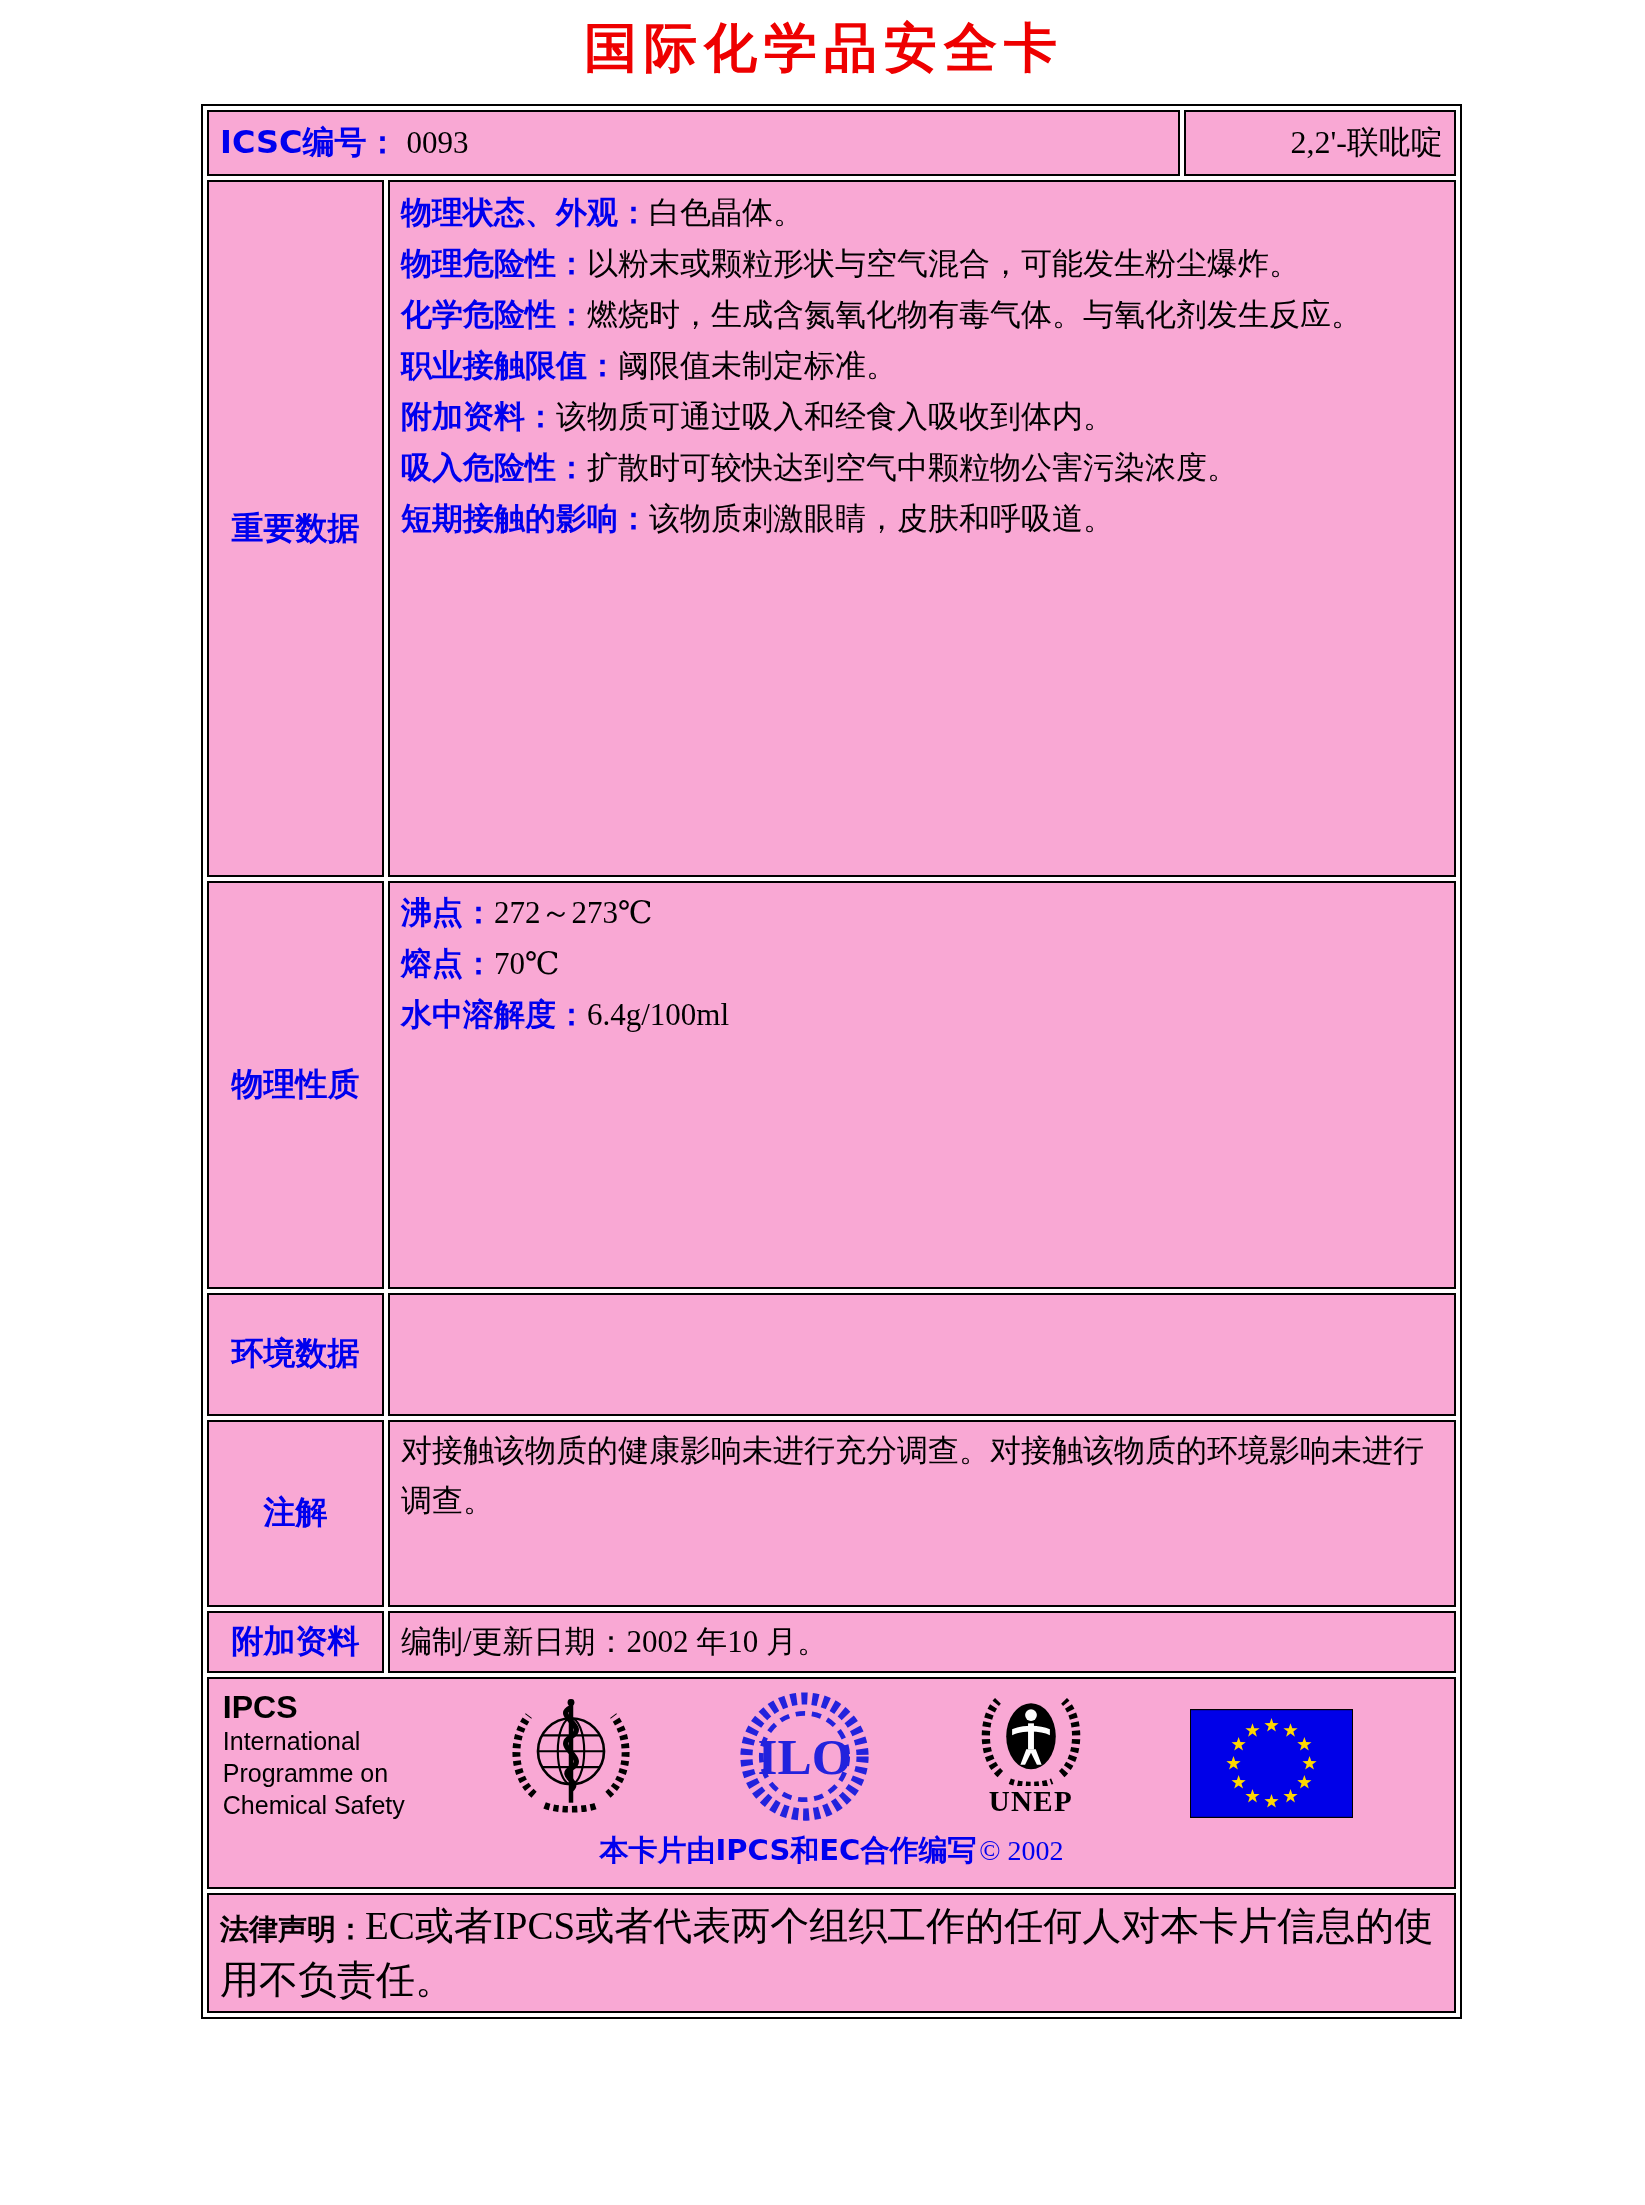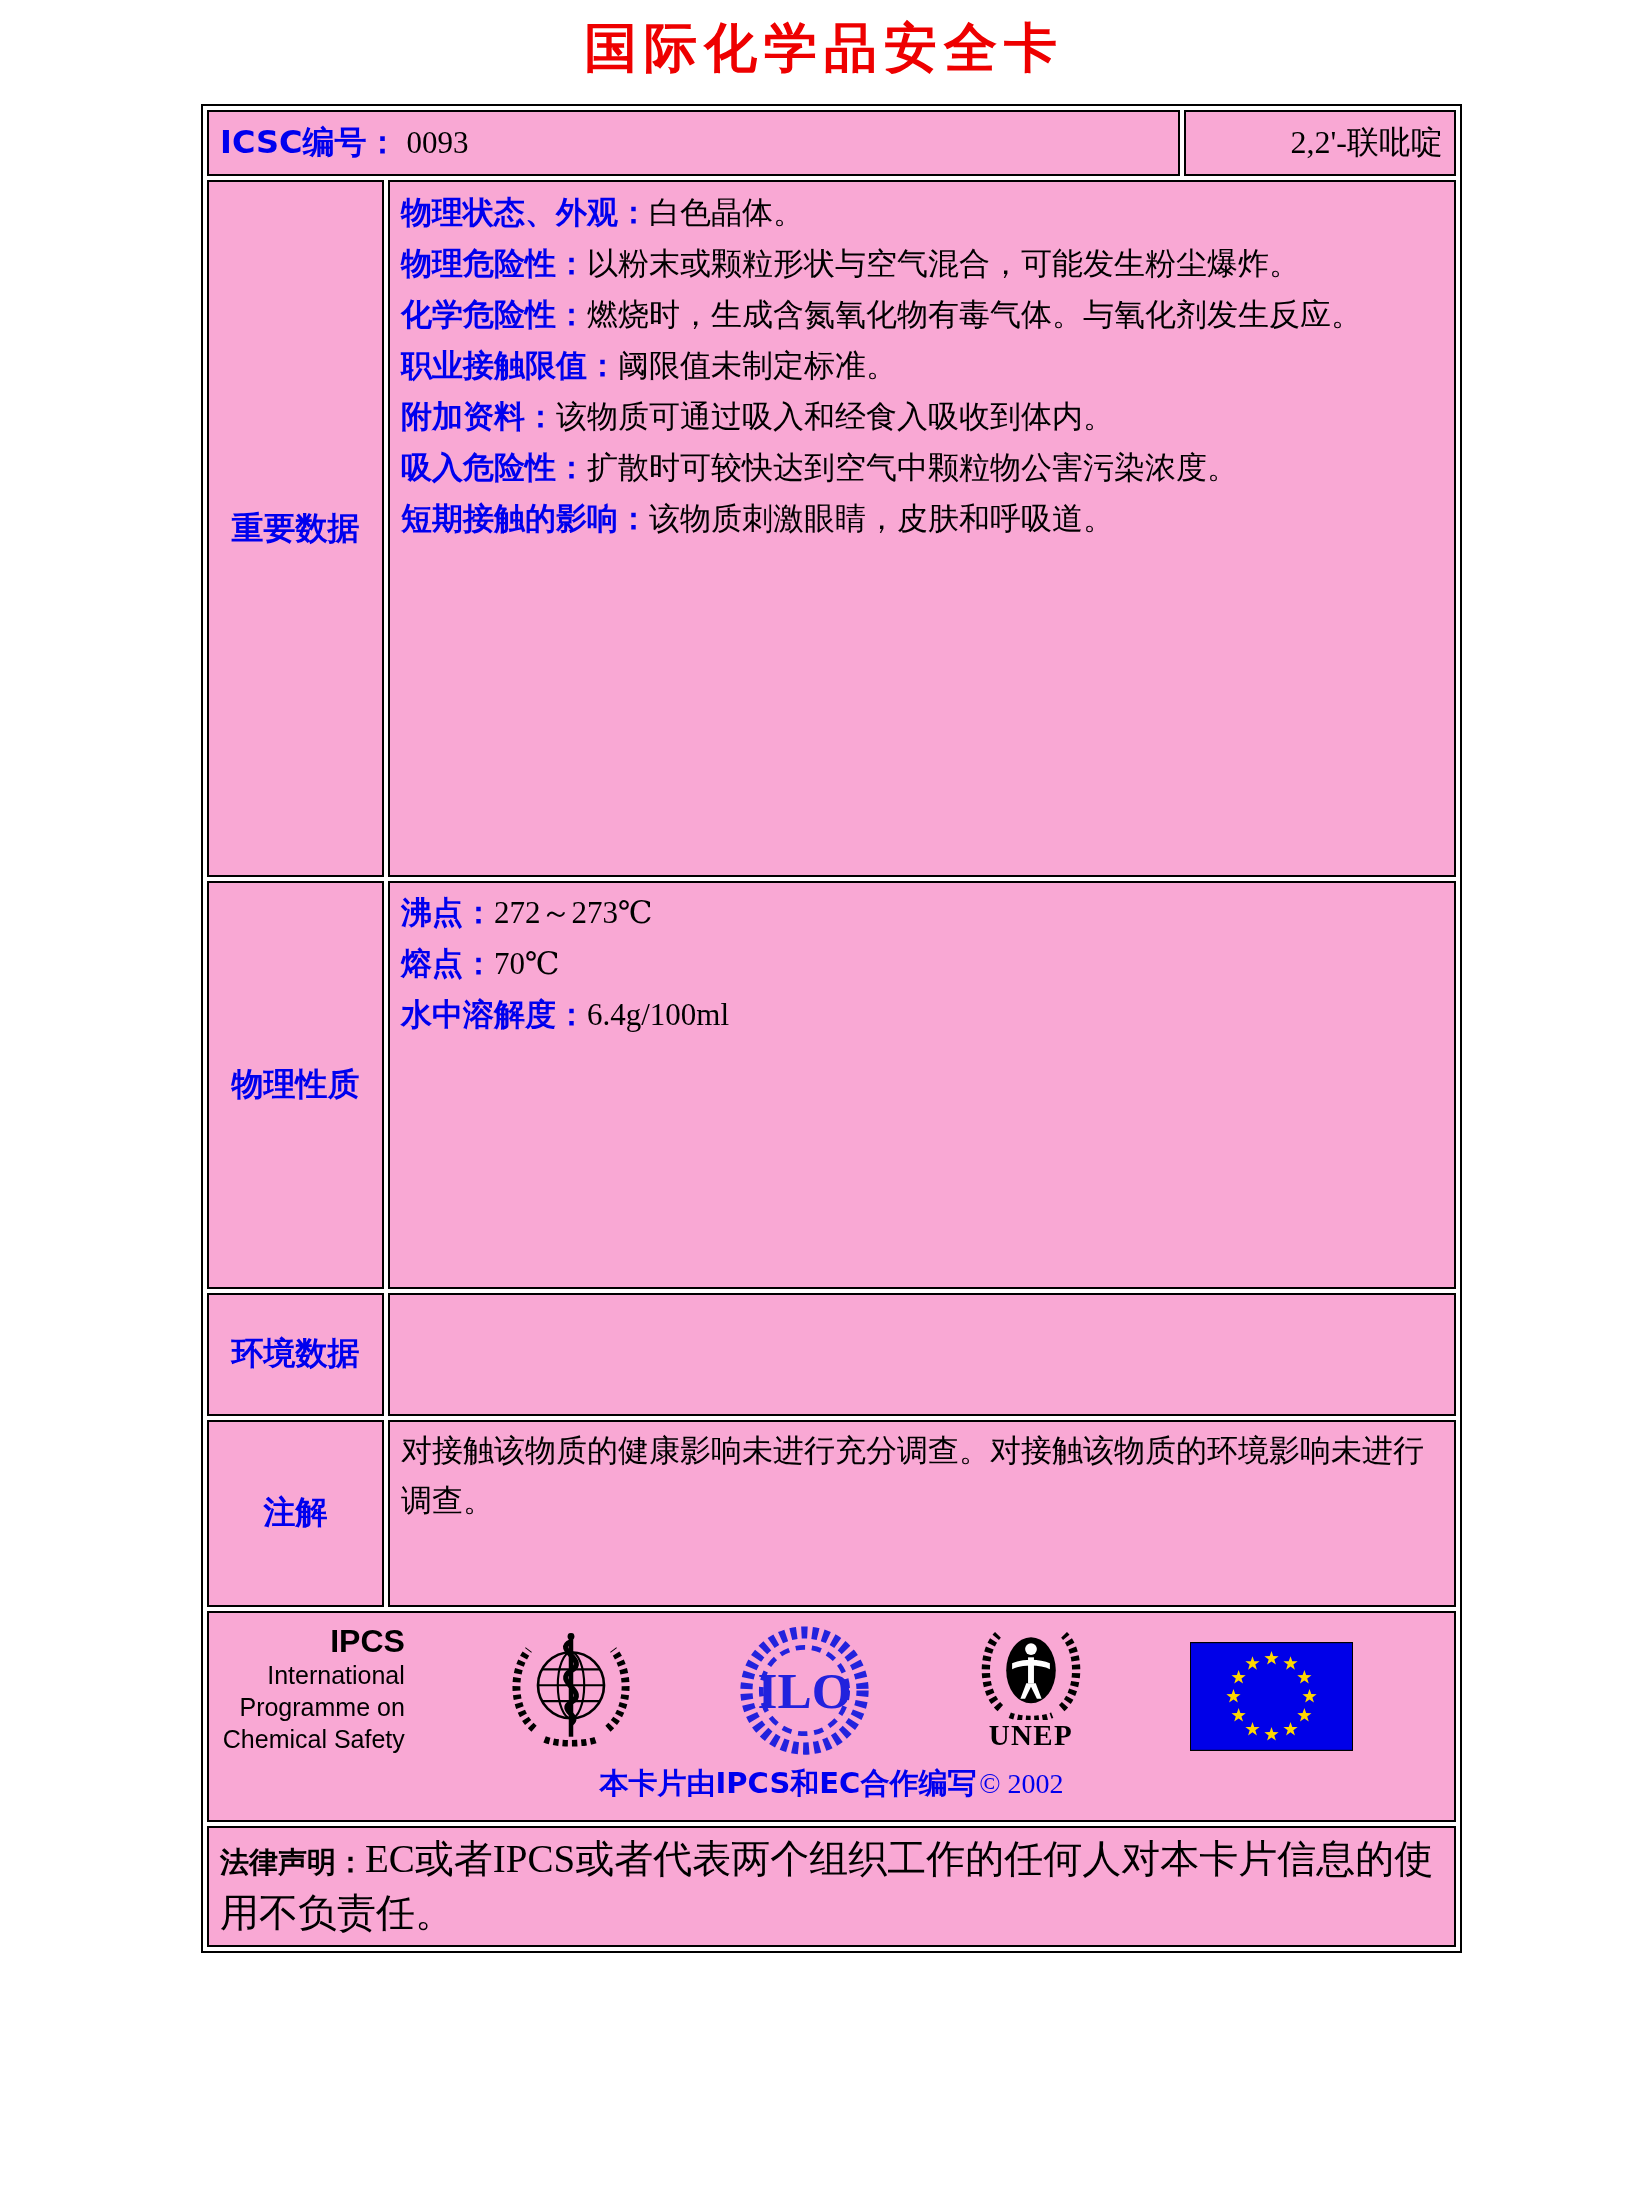--- a/index.html
+++ b/index.html
@@ -14,21 +14,21 @@
   .blue{color:#0000ee;font-family:"DejaVu Sans","Liberation Sans",sans-serif;font-weight:bold;}
   .sec-label-text{color:#0000ee;font-family:"DejaVu Sans","Liberation Sans",sans-serif;font-weight:bold;font-size:32px;}
   .line{font-size:31px;line-height:50px;white-space:normal;}
   .fld{color:#0000ee;font-family:"DejaVu Sans","Liberation Sans",sans-serif;font-weight:bold;font-size:31px;}
   .val{color:#000;font-family:"Liberation Serif","DejaVu Serif",serif;font-size:31px;}
   .hdr-left{font-size:32px;vertical-align:middle;}
   .hdr-right{font-size:32px;vertical-align:middle;text-align:right;font-family:"Liberation Serif",serif;}
   .note-text{font-size:31px;line-height:50px;font-family:Liberation Sans, sans-serif;}
   
   .logo-row{display:flex;align-items:flex-start;justify-content:space-between;padding:5.6px 90px 0 2.8px;}
-  .ipcs-block{font-family:"Liberation Sans","DejaVu Sans",sans-serif;text-align:right;}
+  .ipcs-block{font-family:"Liberation Sans","DejaVu Sans",sans-serif;}
   .ipcs-acronym{font-weight:bold;font-size:32px;line-height:36px;}
   .ipcs-line{font-size:25px;line-height:32px;}
   .logo{display:block;}
   .unep-wrap{text-align:center;}
   .unep-text{font-family:"Liberation Serif",serif;font-weight:bold;font-size:29px;line-height:31px;letter-spacing:1.4px;}
   .credit-line{text-align:center;margin-top:2.8px;}
   .credit-main{color:#0000ee;font-family:"DejaVu Sans","Liberation Sans",sans-serif;font-weight:bold;font-size:29px;}
   .credit-copy{color:#0000ee;font-family:"Liberation Serif",serif;font-size:28px;}
   .legal-cell{vertical-align:middle;}
   .legal-label{color:#000;font-family:"DejaVu Sans","Liberation Sans",sans-serif;font-weight:bold;font-size:29px;}
@@ -94,20 +94,28 @@
 
   <tr>
     <td class="sec-label" style="height:175px">
       <span class="sec-label-text">注解</span>
     </td>
     <td colspan="2">
       <div class="note-text">对接触该物质的健康影响未进行充分调查。对接触该物质的环境影响未进行调查。</div>
     </td>
   </tr>
 
+  <tr>
+    <td class="sec-label" style="height:50px">
+      <span class="sec-label-text">附加资料</span>
+    </td>
+    <td colspan="2" style="vertical-align:middle">
+      <span class="val">编制/更新日期：2002 年10 月。</span>
+    </td>
+  </tr>
 
   <tr>
     <td colspan="3" style="height:199px">
       <div class="logo-row">
         <div class="ipcs-block">
           <div class="ipcs-acronym">IPCS</div>
           <div class="ipcs-line">International</div>
           <div class="ipcs-line">Programme on</div>
           <div class="ipcs-line">Chemical Safety</div>
         </div>

